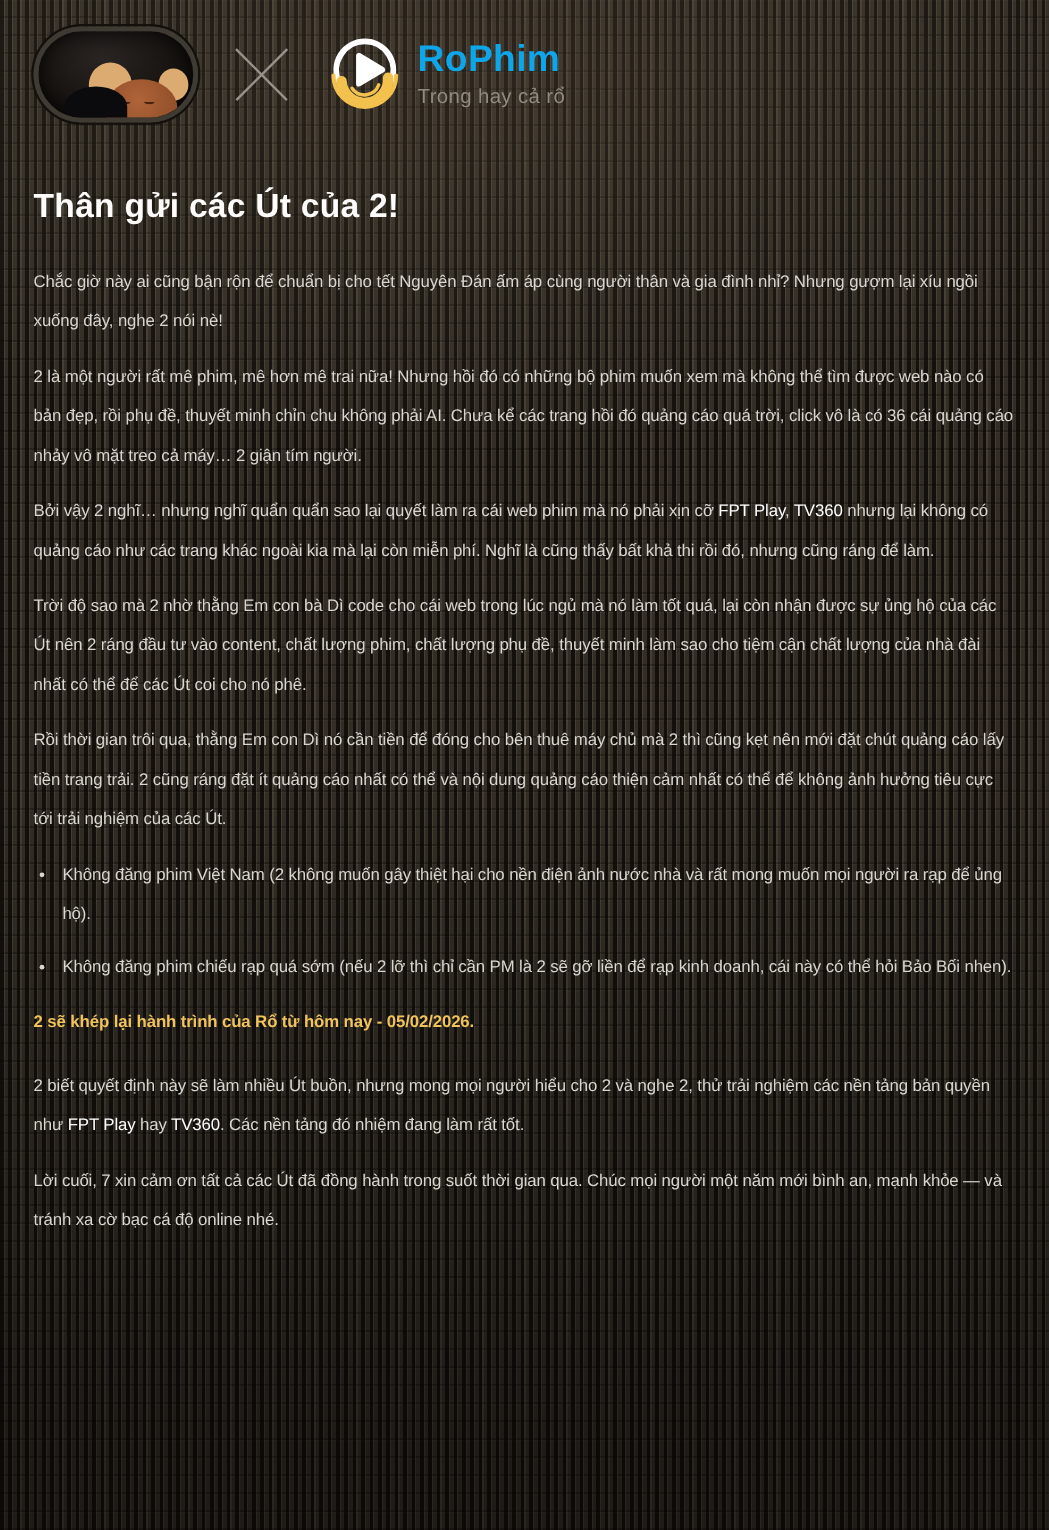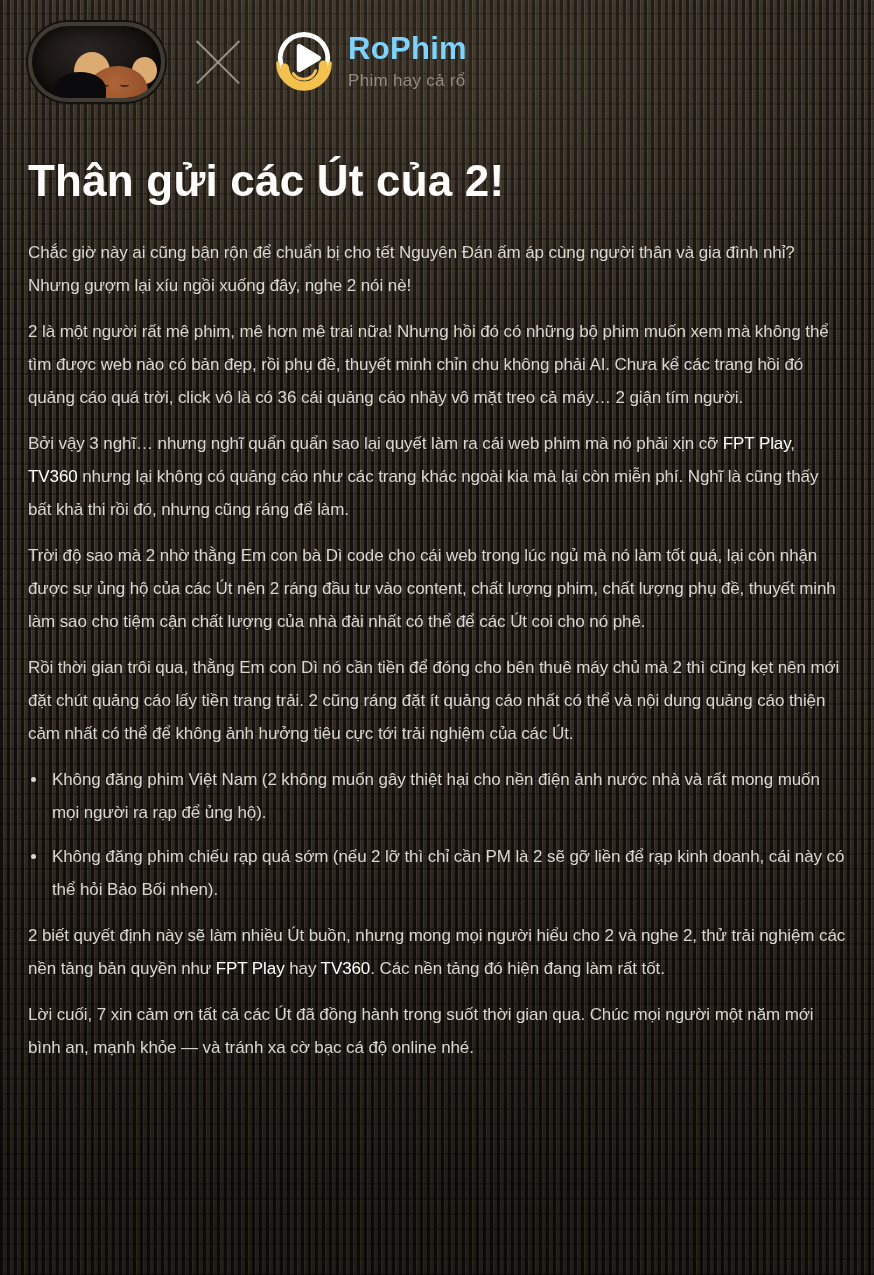--- a/index.html
+++ b/index.html
@@ -55,29 +55,29 @@
   .collab-x i {
     position: absolute; left: 50%; top: 50%; width: 60px; height: 1.6px;
     background: #97938b; transform-origin: center;
   }
   .collab-x i.a { transform: translate(-50%,-50%) rotate(45deg); }
   .collab-x i.b { transform: translate(-50%,-50%) rotate(-45deg); }
   .collab-x .sr { position: absolute; opacity: 0; pointer-events: none; }
 
   .brand { display: flex; align-items: center; gap: 13px; text-decoration: none; color: inherit; }
   .brand-text { display: flex; flex-direction: column; }
-  .brand-name { font-size: 31px; font-weight: bold; color: #7dd3fc; line-height: 1.05; letter-spacing: .3px; }
+  .brand-name { font-size: 31px; font-weight: bold; color: #0ea5e9; line-height: 1.05; letter-spacing: .3px; }
   .brand-tagline { font-size: 17px; color: #8f8b83; margin-top: 5px; letter-spacing: .3px; }
 
   
   .title {
     margin: 54px 0 0;
-    font-size: 44px; font-weight: bold; color: #fdfcfb; letter-spacing: .2px;
+    font-size: 28px; font-weight: bold; color: #fdfcfb; letter-spacing: .2px;
   }
-  .letter-body { margin-top: 30px; font-size: 17px; letter-spacing: -0.1px; }
+  .letter-body { margin-top: 30px; font-size: 14px; letter-spacing: -0.1px; }
   .letter-body p { margin: 0 0 13px; line-height: 33px; color: #d9d6d0; }
   .letter-body strong { color: #ffffff; font-weight: normal; }
   .letter-body p.accent { color: var(--accent, #f0c35c); font-weight: bold; margin: 13px 0 20px; }
   .letter-body ul { margin: 7px 0 13px; padding-left: 20px; }
   .letter-body li { margin-bottom: 11px; line-height: 33px; padding-left: 4px; }
 </style>
 </head>
 <body style="--accent: #f0c35c;">
 
 <div class="page">
@@ -105,34 +105,35 @@
         <svg width="62" height="62" viewBox="0 0 64 64" aria-hidden="true">
           <path d="M 10 41 A 24.5 24.5 0 1 1 54 41" fill="none" stroke="#ffffff" stroke-width="5" stroke-linecap="round"></path>
           <path d="M 27 18 L 27 42 L 47 30 Z" fill="#ffffff" stroke="#ffffff" stroke-width="5" stroke-linejoin="round"></path>
           <path d="M 5 35 A 27 27 0 0 0 59 35" fill="none" stroke="#f2c14e" stroke-width="3.5" stroke-linecap="round"></path>
           <path d="M 12 40 A 20 20 0 0 0 52 37" fill="none" stroke="#f2c14e" stroke-width="9" stroke-linecap="round"></path>
           <path d="M 21 46 A 13 13 0 0 0 44 43" fill="none" stroke="#f2c14e" stroke-width="3" stroke-linecap="round"></path>
         </svg>
       </span>
       <span class="brand-text">
         <span class="brand-name">RoPhim</span>
-        <span class="brand-tagline">Phim hay cả rổ</span>
+        <span class="brand-tagline">Trong hay cả rổ</span>
       </span>
     </a>
   </div>
 
   <h1 class="title">Thân gửi các Út của 2!</h1>
 
   <div class="letter-body">
       <p><span>Chắc giờ này ai cũng bận rộn để chuẩn bị cho tết Nguyên Đán ấm áp cùng người thân và gia đình nhỉ? Nhưng gượm lại xíu ngồi xuống đây, nghe 2 nói nè!</span></p>
       <p><span>2 là một người rất mê phim, mê hơn mê trai nữa! Nhưng hồi đó có những bộ phim muốn xem mà không thể tìm được web nào có bản đẹp, rồi phụ đề, thuyết minh chỉn chu không phải AI. Chưa kể các trang hồi đó quảng cáo quá trời, click vô là có 36 cái quảng cáo nhảy vô mặt treo cả máy… 2 giận tím người.</span></p>
-      <p><span>Bởi vậy 3 nghĩ… nhưng nghĩ quẩn quẩn sao lại quyết làm ra cái web phim mà nó phải xịn cỡ </span><strong>FPT Play</strong><span>, </span><strong>TV360</strong><span> nhưng lại không có quảng cáo như các trang khác ngoài kia mà lại còn miễn phí. Nghĩ là cũng thấy bất khả thi rồi đó, nhưng cũng ráng để làm.</span></p>
+      <p><span>Bởi vậy 2 nghĩ… nhưng nghĩ quẩn quẩn sao lại quyết làm ra cái web phim mà nó phải xịn cỡ </span><strong>FPT Play</strong><span>, </span><strong>TV360</strong><span> nhưng lại không có quảng cáo như các trang khác ngoài kia mà lại còn miễn phí. Nghĩ là cũng thấy bất khả thi rồi đó, nhưng cũng ráng để làm.</span></p>
       <p><span>Trời độ sao mà 2 nhờ thằng Em con bà Dì code cho cái web trong lúc ngủ mà nó làm tốt quá, lại còn nhận được sự ủng hộ của các Út nên 2 ráng đầu tư vào content, chất lượng phim, chất lượng phụ đề, thuyết minh làm sao cho tiệm cận chất lượng của nhà đài nhất có thể để các Út coi cho nó phê.</span></p>
       <p><span>Rồi thời gian trôi qua, thằng Em con Dì nó cần tiền để đóng cho bên thuê máy chủ mà 2 thì cũng kẹt nên mới đặt chút quảng cáo lấy tiền trang trải. 2 cũng ráng đặt ít quảng cáo nhất có thể và nội dung quảng cáo thiện cảm nhất có thể để không ảnh hưởng tiêu cực tới trải nghiệm của các Út.</span></p>
       <ul>
         <li><span>Không đăng phim Việt Nam (2 không muốn gây thiệt hại cho nền điện ảnh nước nhà và rất mong muốn mọi người ra rạp để ủng hộ).</span></li>
         <li><span>Không đăng phim chiếu rạp quá sớm (nếu 2 lỡ thì chỉ cần PM là 2 sẽ gỡ liền để rạp kinh doanh, cái này có thể hỏi Bảo Bối nhen).</span></li>
       </ul>
-      <p><span>2 biết quyết định này sẽ làm nhiều Út buồn, nhưng mong mọi người hiểu cho 2 và nghe 2, thử trải nghiệm các nền tảng bản quyền như </span><strong>FPT Play</strong><span> hay </span><strong>TV360</strong><span>. Các nền tảng đó hiện đang làm rất tốt.</span></p>
+      <p class="accent"><span>2 sẽ khép lại hành trình của Rổ từ hôm nay - 05/02/2026.</span></p>
+      <p><span>2 biết quyết định này sẽ làm nhiều Út buồn, nhưng mong mọi người hiểu cho 2 và nghe 2, thử trải nghiệm các nền tảng bản quyền như </span><strong>FPT Play</strong><span> hay </span><strong>TV360</strong><span>. Các nền tảng đó nhiệm đang làm rất tốt.</span></p>
       <p><span>Lời cuối, 7 xin cảm ơn tất cả các Út đã đồng hành trong suốt thời gian qua. Chúc mọi người một năm mới bình an, mạnh khỏe — và tránh xa cờ bạc cá độ online nhé.</span></p>
     </div>
 
 </div>
 
 </body></html>

